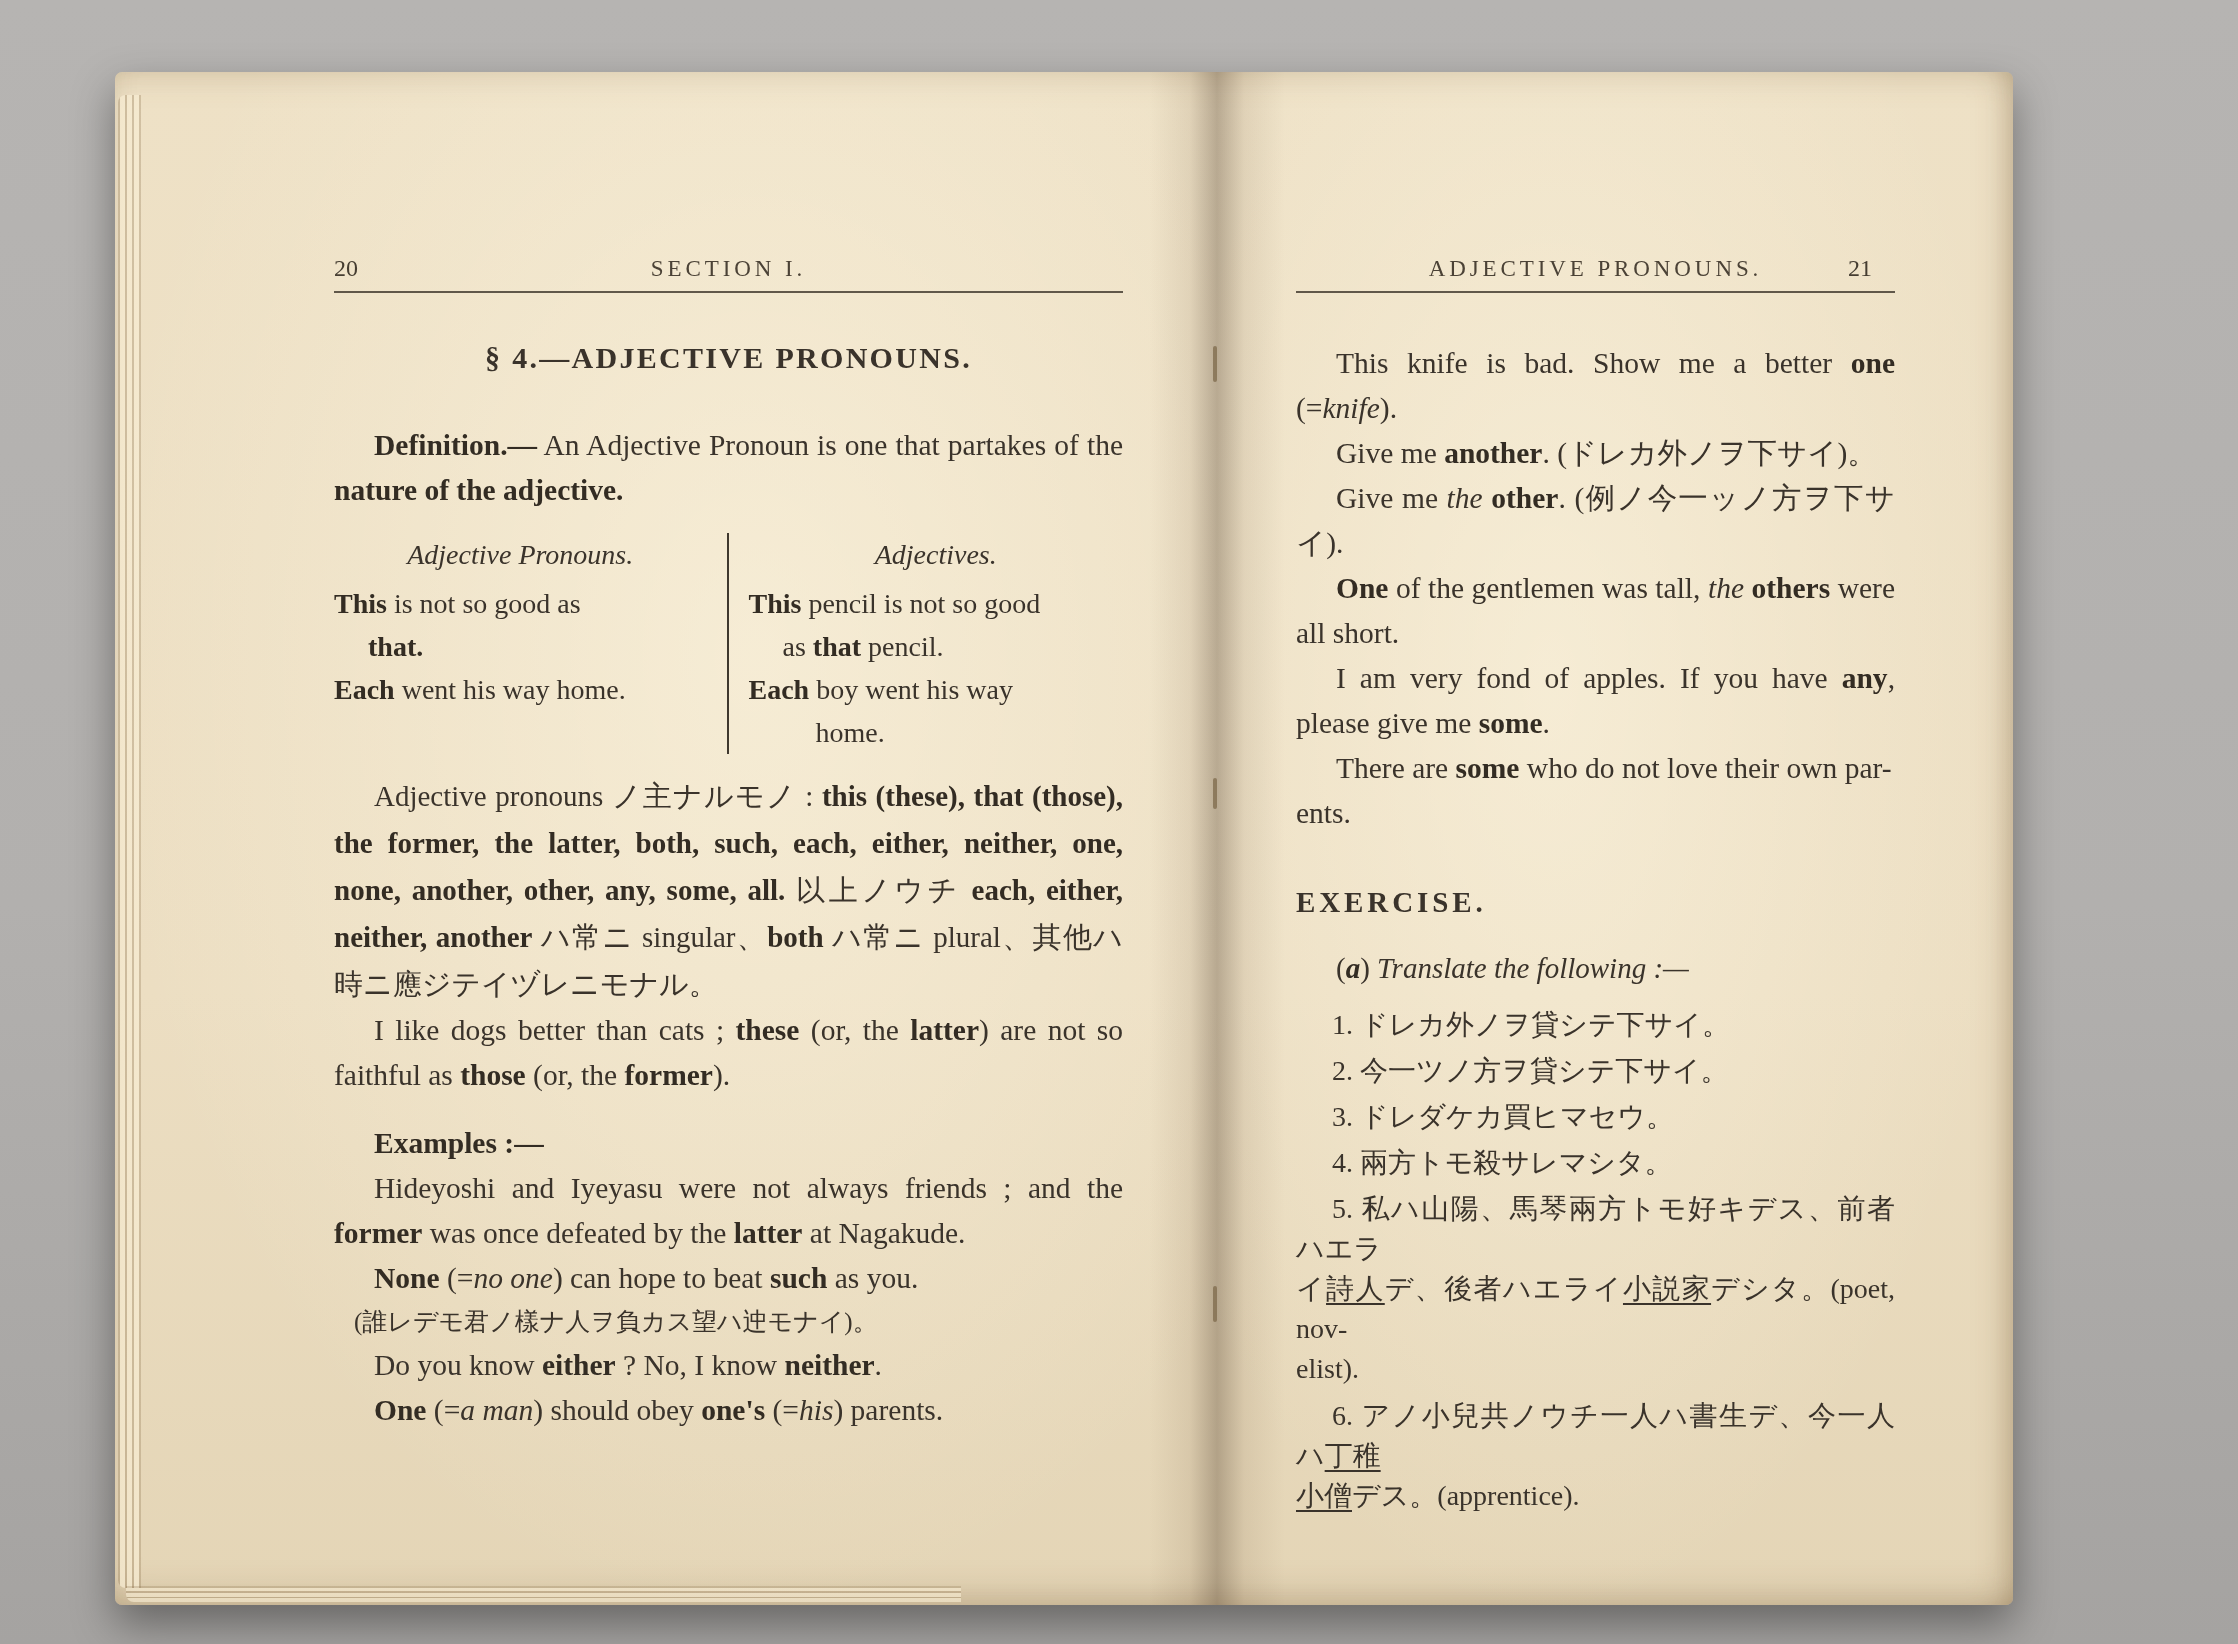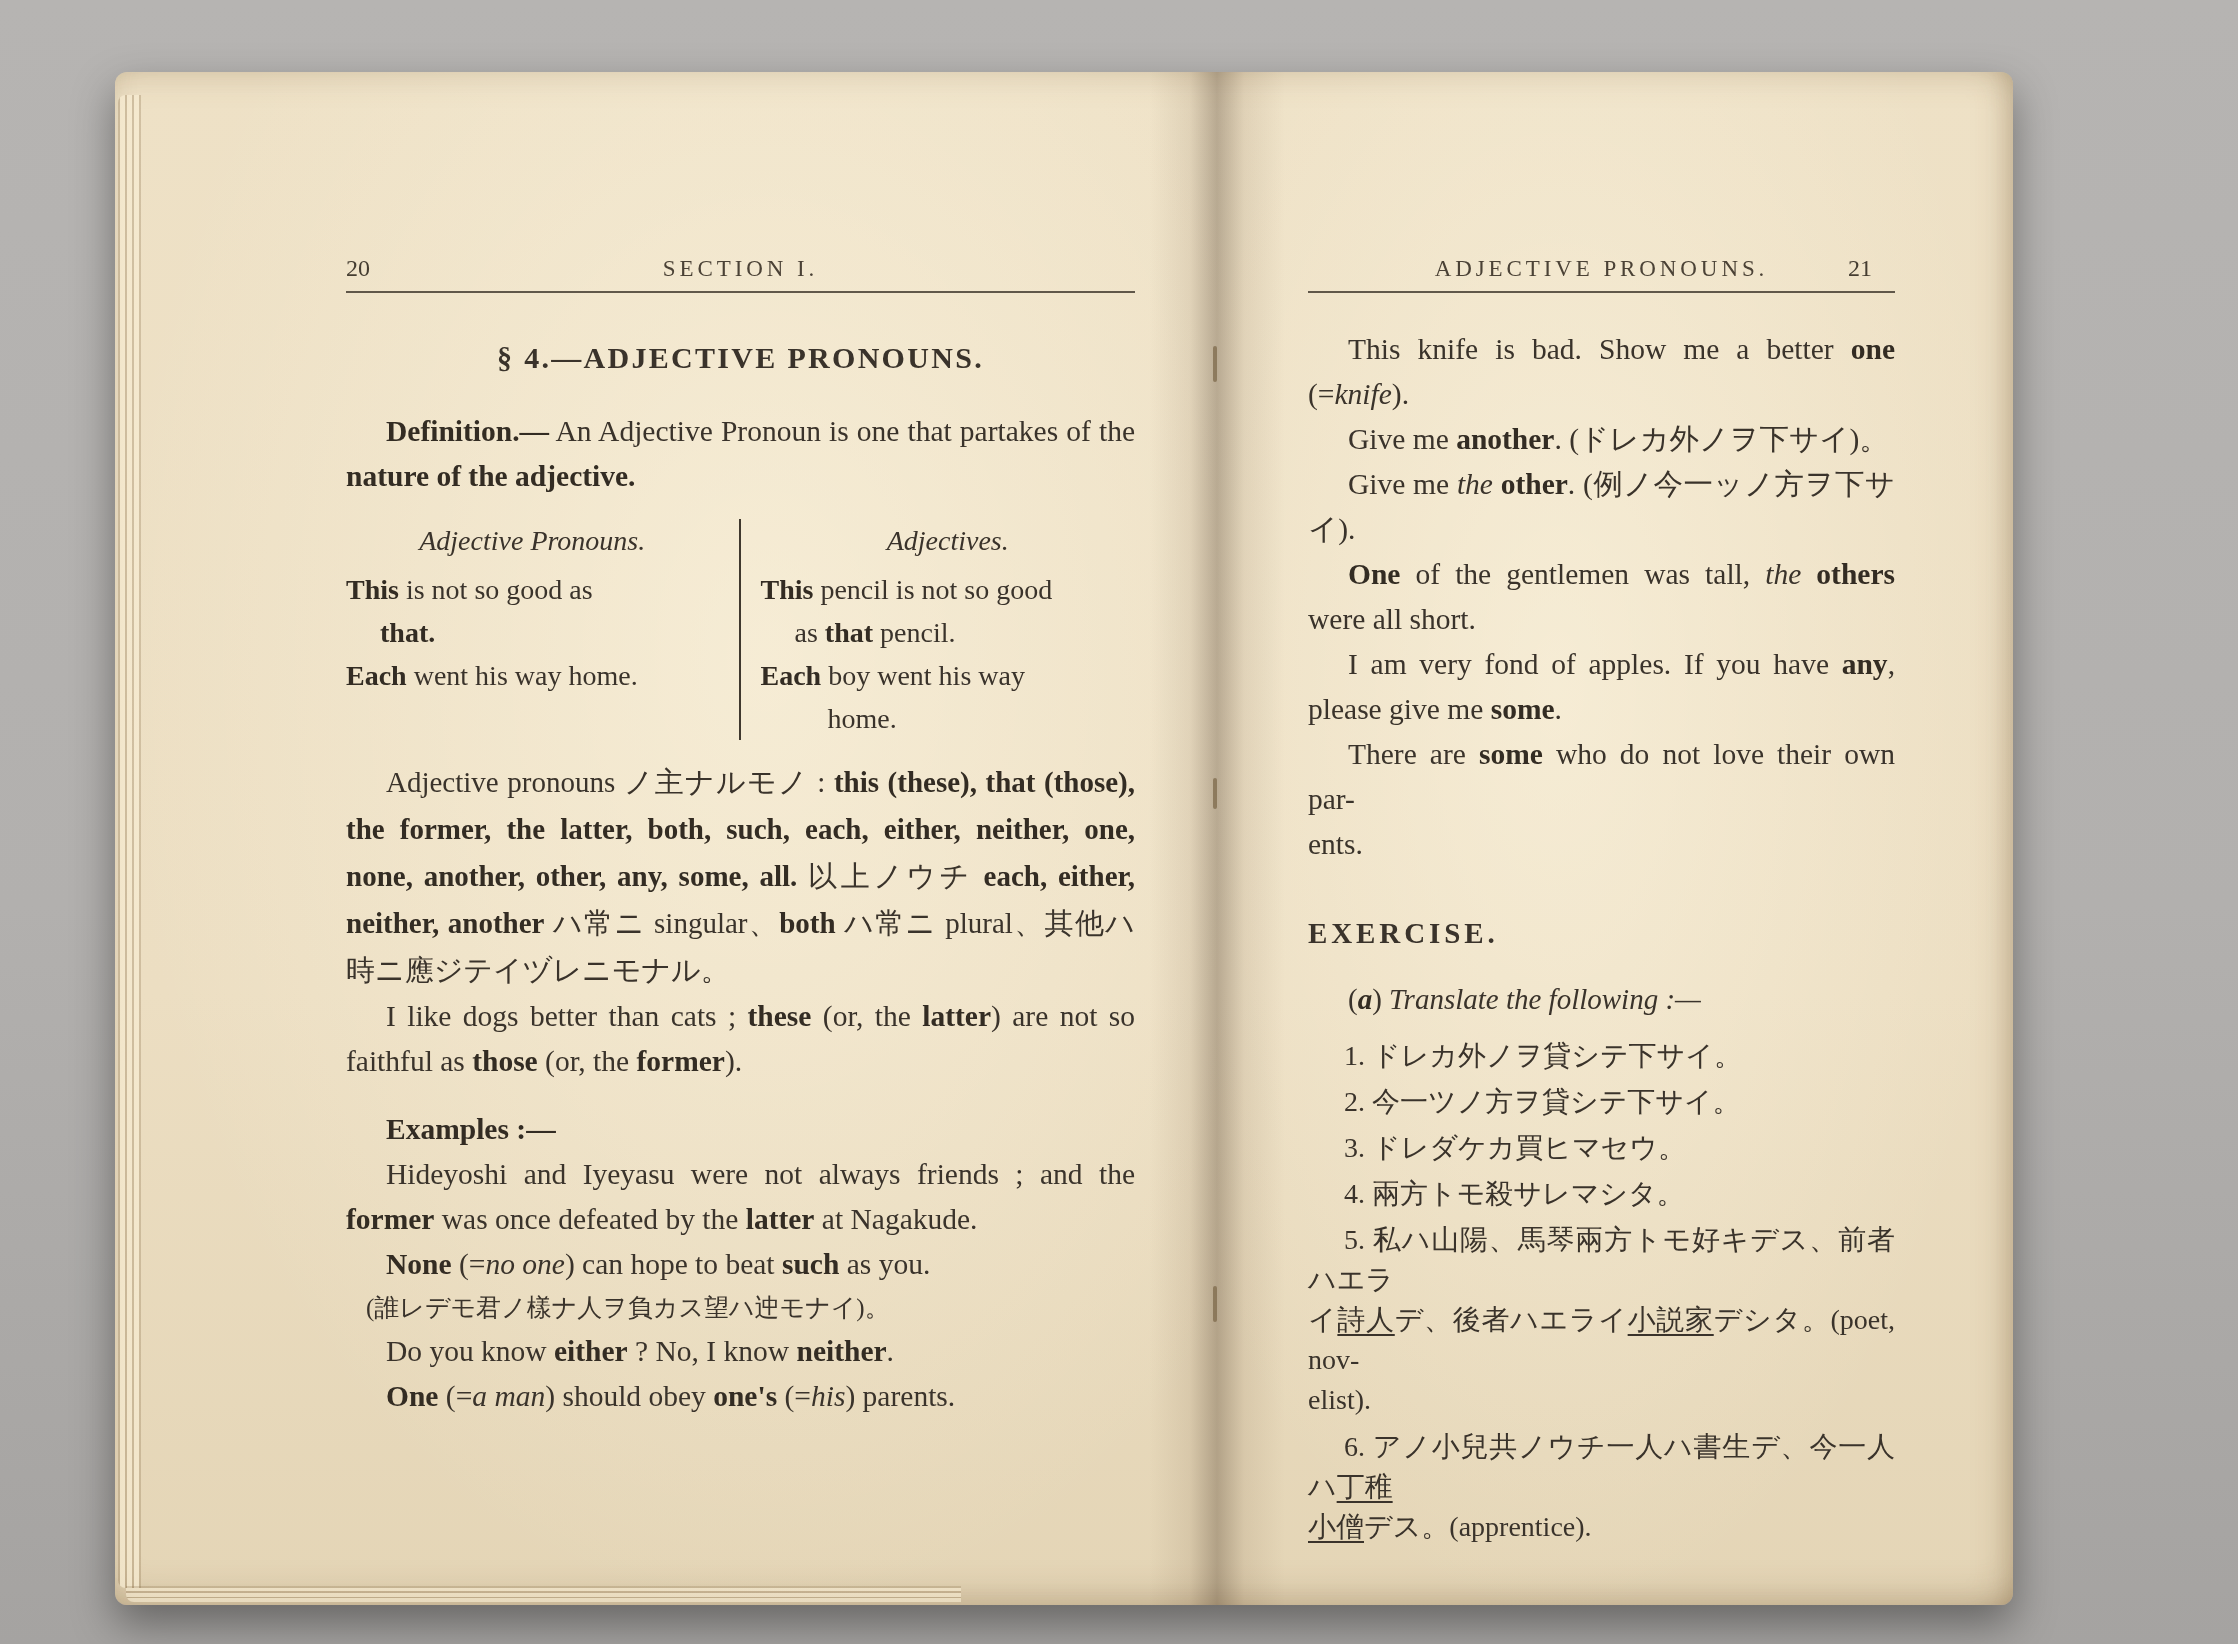--- a/index.html
+++ b/index.html
@@ -12,25 +12,24 @@
   *{margin:0;padding:0;box-sizing:border-box;}
   html,body{width:2239px;height:1645px;overflow:hidden;}
   body{
     background:linear-gradient(180deg,#b6b4b2 0%,var(--backdrop) 55%,#a5a3a1 100%);
     font-family:"Liberation Serif","DejaVu Serif",serif;
     color:var(--ink);
   }
   .book{
     position:absolute;left:115px;top:72px;width:1898px;height:1533px;
     background:linear-gradient(180deg,#eee1c6 0%,var(--page) 60%,#e4d5b6 100%);
-    border-radius:12px;
+    border-radius:7px;
     box-shadow:0 18.7px 43px rgba(0,0,0,.38), inset -22px 0 39px -22px rgba(95,65,30,.35),
                inset 0 -23px 43px -23px rgba(95,65,30,.32), inset 0 20px 39px -23px rgba(120,90,50,.22);
     display:flex;
-    padding-left:12px;
   }
   
   .edge-left{
     position:absolute;left:3.1px;top:23px;bottom:17px;width:23px;border-radius:7.8px 0 0 7.8px;
     background:repeating-linear-gradient(90deg, rgba(125,98,60,.30) 0 1.6px, rgba(247,236,210,.85) 1.6px 7px);
     opacity:.85;
   }
   .edge-bottom{
     position:absolute;left:11px;bottom:3.1px;width:44%;height:15.5px;border-radius:0 0 0 7.8px;
     background:repeating-linear-gradient(180deg, rgba(125,98,60,.28) 0 1.6px, rgba(247,236,210,.8) 1.6px 5.4px);
@@ -57,21 +56,21 @@
   .pg-header{display:grid;grid-template-columns:70px 1fr 70px;align-items:baseline;}
   .running{grid-column:2;text-align:center;font-size:23px;letter-spacing:3.9px;color:#4b4236;}
   .pageno{font-size:24px;color:#453d31;}
   .page.left  .pageno{grid-column:1;text-align:left;}
   .page.right .pageno{grid-column:3;text-align:center;}
   .rule{border:none;border-top:2.3px solid var(--rule);margin-top:9.3px;opacity:.85;}
 
   .section-title{margin-top:48px;text-align:center;font-weight:700;font-size:30px;letter-spacing:2.3px;}
 
   .para{font-size:29.5px;line-height:45px;text-align:justify;text-indent:40px;}
-  .mt-def{margin-top:34px;}
+  .mt-def{margin-top:48px;}
   .b{font-weight:700;color:#332c23;}
   .i{font-style:italic;}
   .u{text-decoration:underline;text-decoration-thickness:2.3px;text-underline-offset:5.4px;}
 
   .cmp-table{display:flex;margin:20px 0 15.5px;}
   .tcol{width:50%;font-size:28px;line-height:43px;}
   .tcol.pron{border-right:2.3px solid #3f382e;padding-right:20px;}
   .tcol.adj{padding-left:20px;}
   .col-head{text-align:center;font-style:italic;font-size:28px;margin-bottom:6.2px;}
   .cell{text-align:left;}

